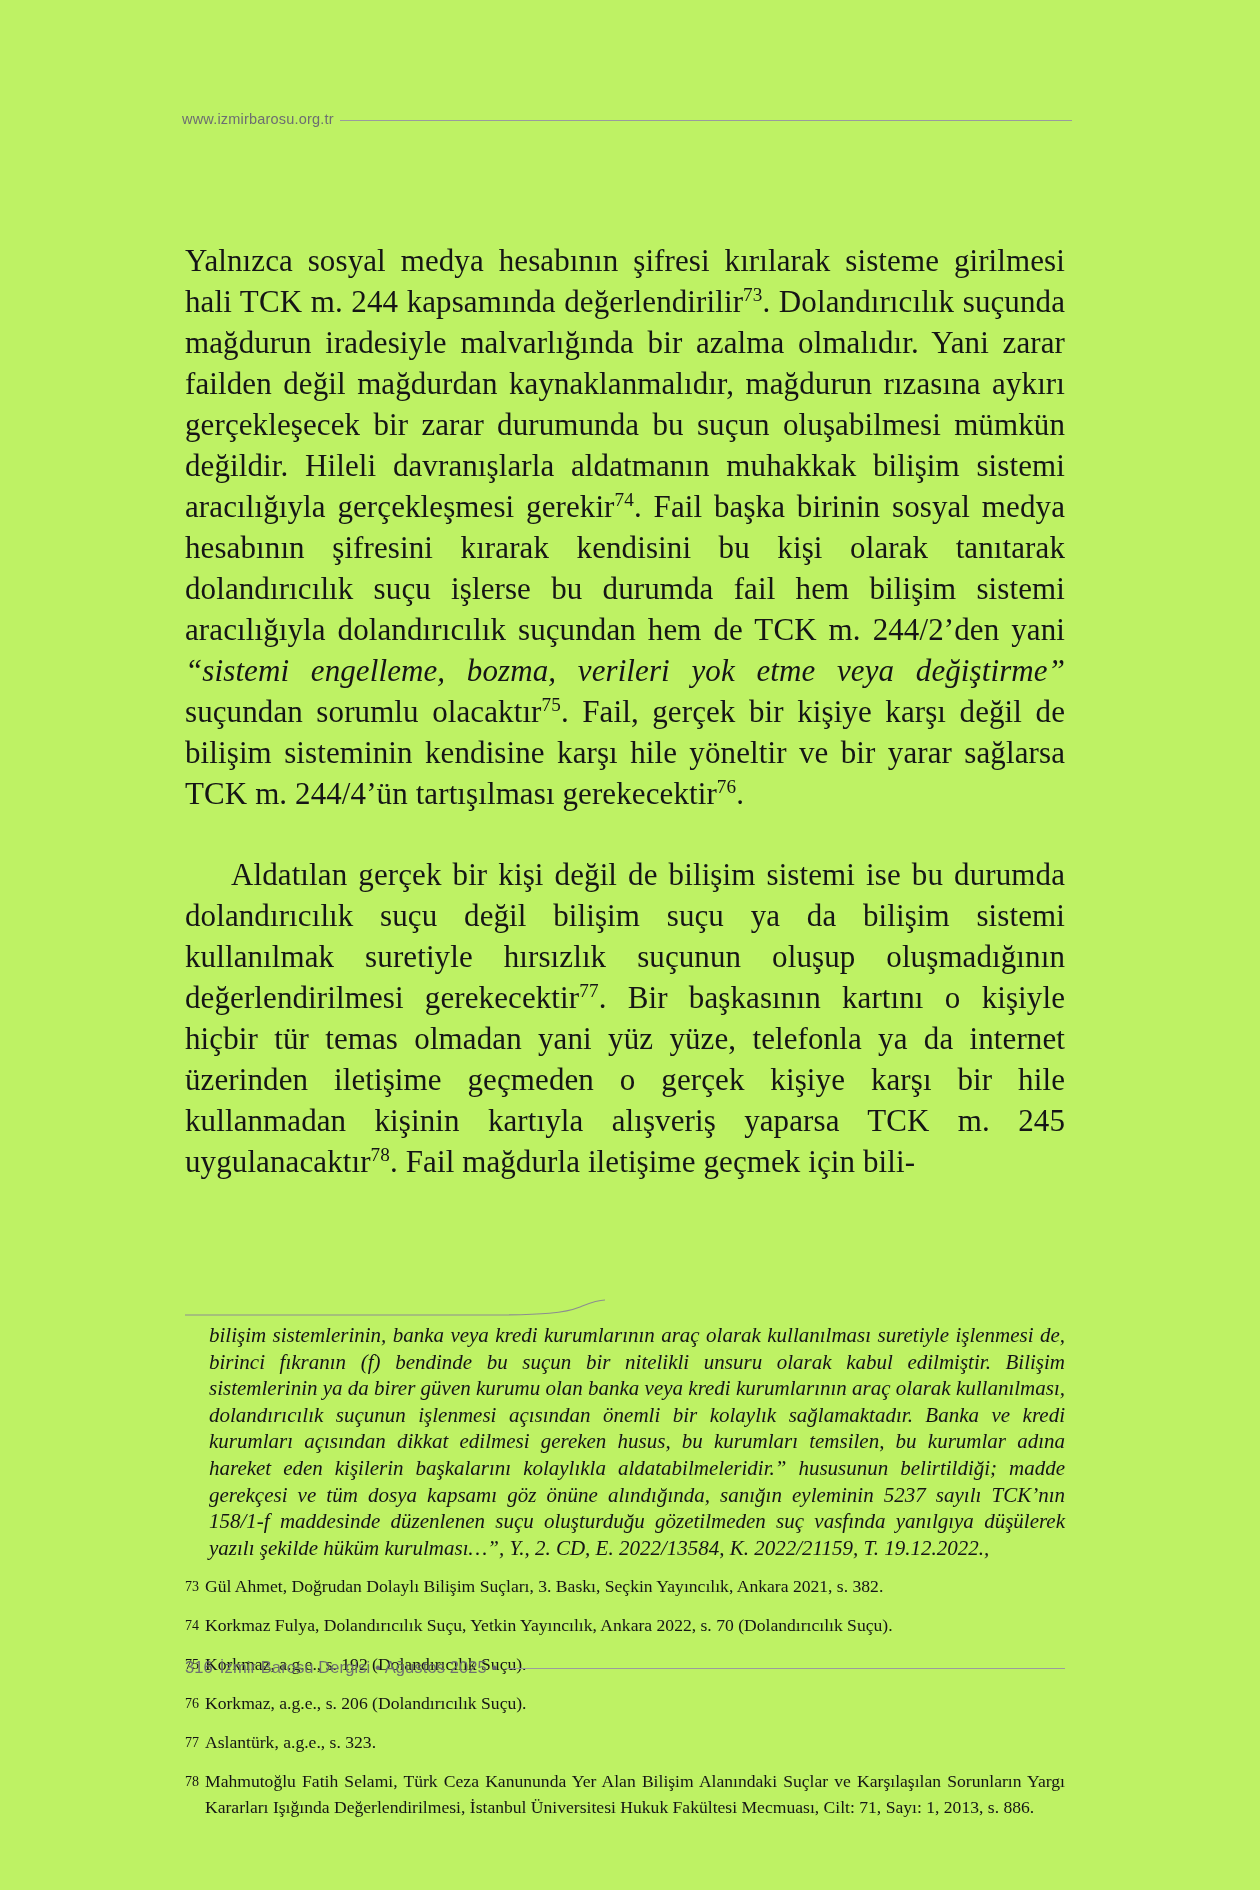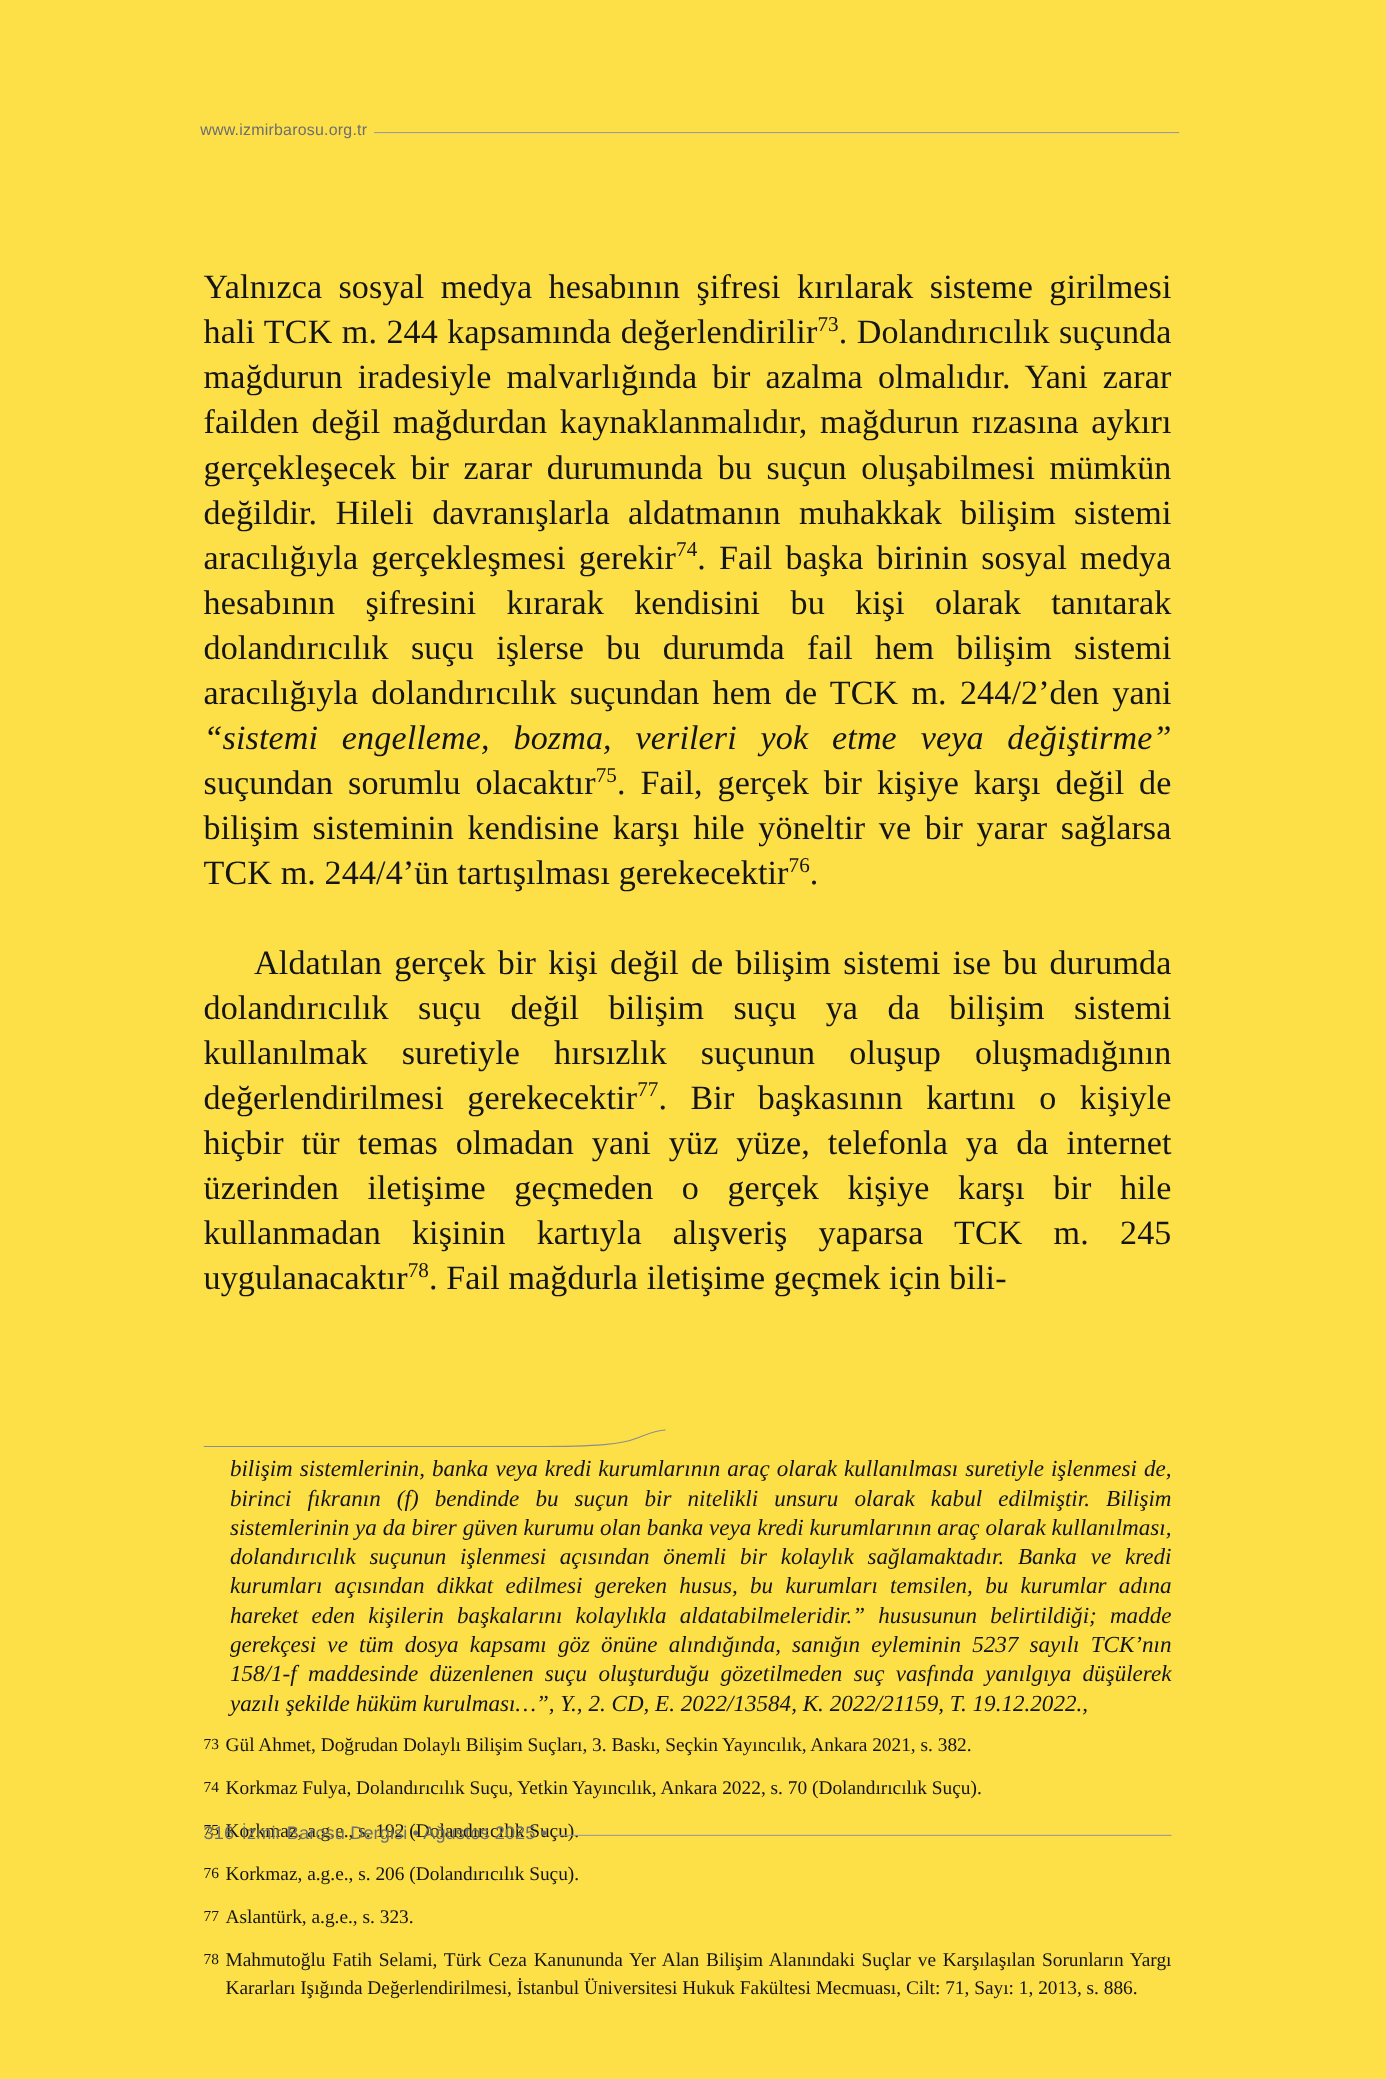--- a/index.html
+++ b/index.html
@@ -13,21 +13,21 @@
     font-family: "Liberation Serif", serif;
     color: #1a1a1a;
     position: relative;
     overflow: hidden;
   }
   .page {
     position: absolute;
     left: 0; top: 0;
     width: 1260px;
     height: 1890px;
-    background: #fde047;
+    background: #bef264;
   }
 
   
   .header {
     position: absolute;
     left: 182px;
     top: 108px;
     width: 890px;
     height: 22px;
     display: flex;

